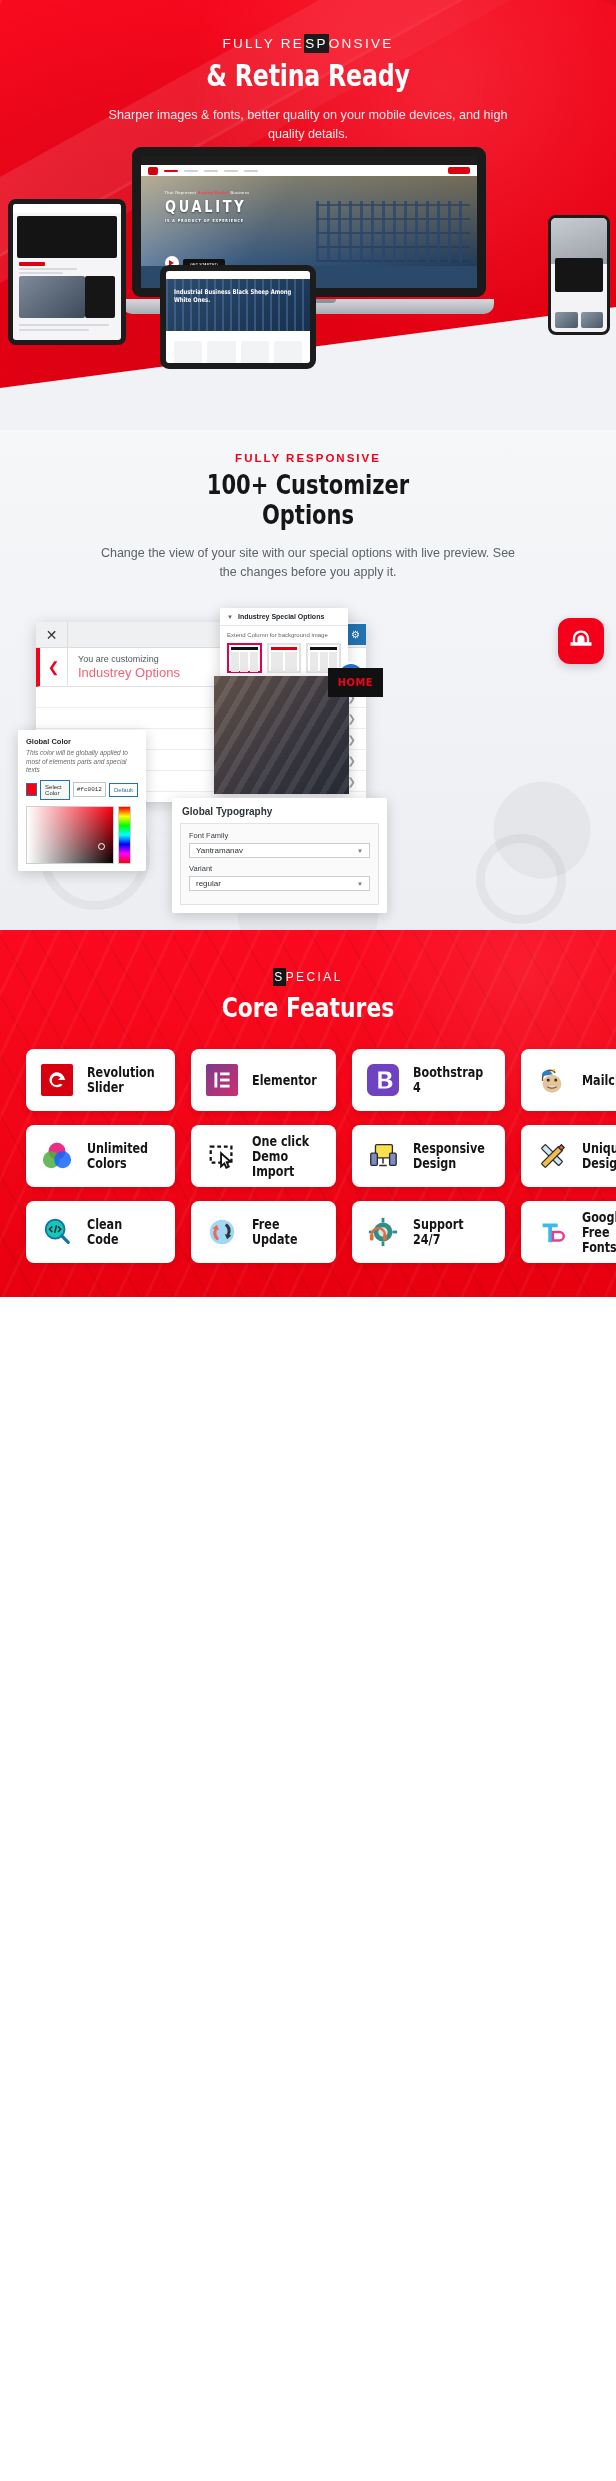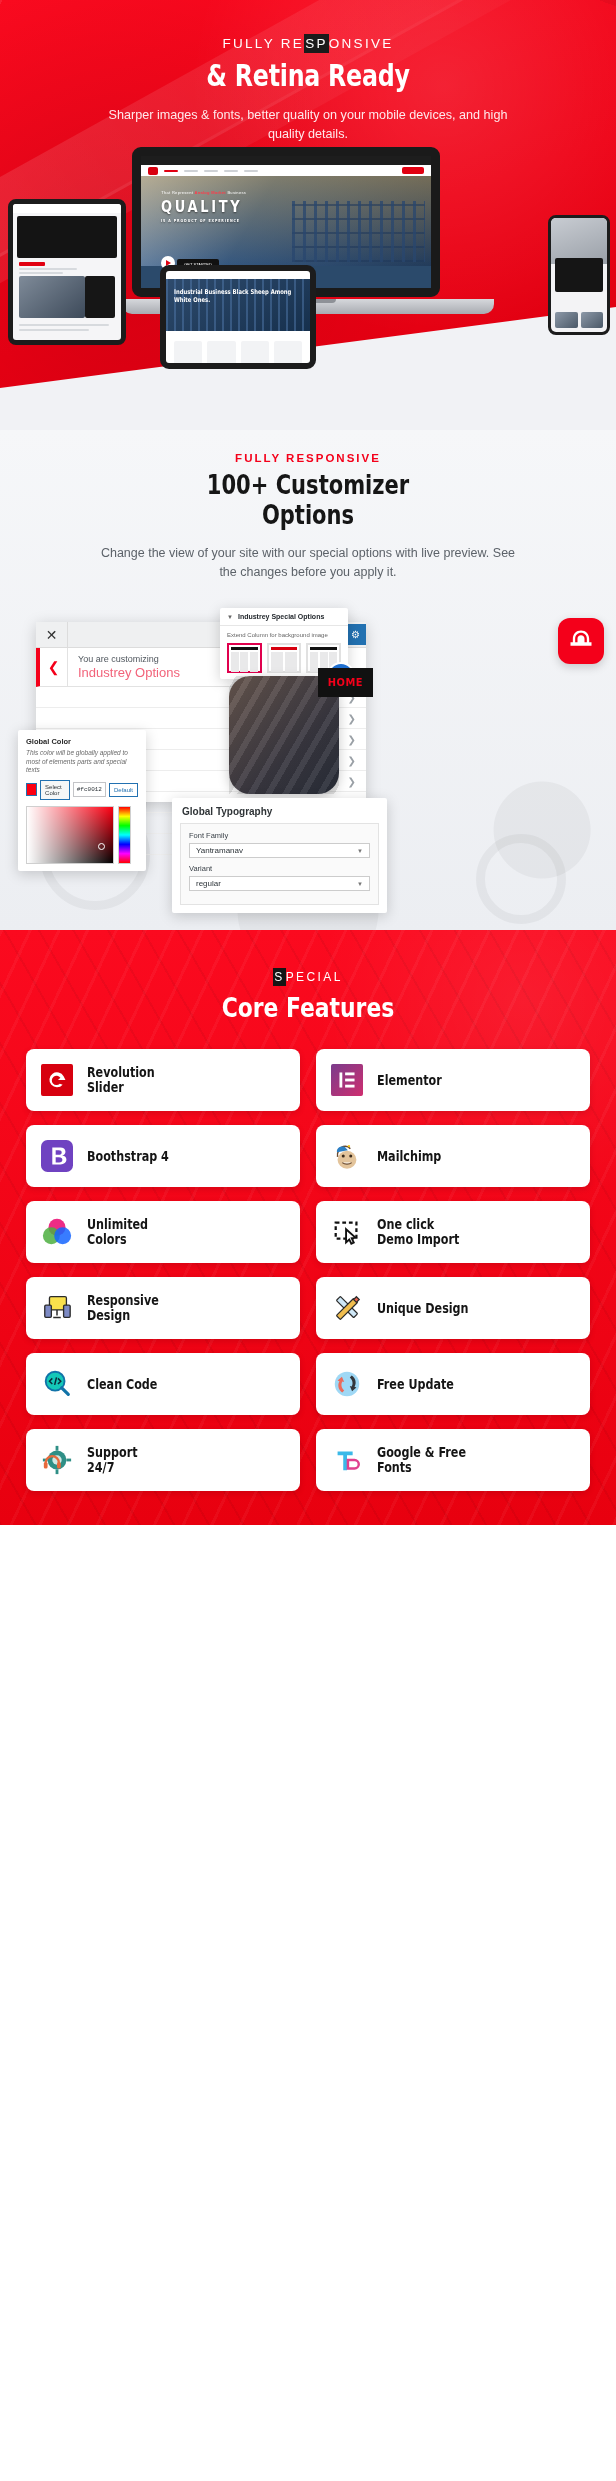--- a/index.html
+++ b/index.html
@@ -68,21 +68,21 @@
     transform:scaleX(.97);
   }
 
   
   .devices { position:relative; z-index:6; height:250px; margin-top:4px; }
   .dev { position:absolute; border-radius:6px; }
   .laptop {
     left:132px; top:0px; width:352px;
   }
   .laptop .screen {
-    width:308px; height:150px; background:#0369a1; border:9px solid #1a1a1a;
+    width:354px; height:150px; background:#0369a1; border:9px solid #1a1a1a;
     border-radius:9px; overflow:hidden; position:relative;
   }
   .laptop .base {
     width:372px; height:15px; margin-left:-10px;
     background:linear-gradient(180deg,#d6d8dc,#a8abb1);
     border-radius:0 0 10px 10px;
   }
   .laptop .base:after{
     content:""; display:block; width:56px; height:4px; margin:2px auto;
     background:#8e9197; border-radius:0 0 4px 4px;
@@ -321,24 +321,23 @@
     width:36px;height:30px;border:2px solid #e1e1e1;background:#fff;padding:2px;
   }
   .iso-t.sel{border-color:#e0004d;}
   .iso-t .bar{height:3px;background:#111;margin-bottom:2px;}
   .iso-t .cols{display:flex;gap:1.5px;height:20px;}
   .iso-t .cols i{flex:1;background:#e9e9ea;display:block;}
   .iso-t.red .bar{background:#d7000f;}
 
   
   .preview{
-    left:229px;top:76px;width:110px;height:118px;
+    left:214px;top:76px;width:135px;height:118px;
     background:linear-gradient(135deg,#6b5a52,#3c3a43 60%,#2a2f3a);
     box-shadow:0 3px 12px rgba(0,0,0,.22);
-    border-radius:21px;
   }
   .preview:after{
     content:"";position:absolute;inset:0;
     background:repeating-linear-gradient(120deg, rgba(255,255,255,.06) 0 6px, rgba(0,0,0,.10) 6px 15px);
   }
   .prev-pill{
     position:absolute;right:-16px;top:-14px;width:28px;height:28px;border-radius:50%;
     background:#1f6fd0;color:#fff;display:flex;align-items:center;justify-content:center;
     font-size:11px;border:2px solid #fff;z-index:4;
   }
@@ -380,21 +379,21 @@
       linear-gradient(180deg,#fb0a1f,#e8000f);
   }
   .ft-head{position:relative;text-align:center;z-index:3;}
   .ft-eyebrow{font-size:12px;letter-spacing:2.4px;color:#fff;}
   .ft-eyebrow .hl{background:#151515;padding:2px 1px;}
   .ft-title{
     font-family:"DejaVu Sans Condensed","Liberation Sans",sans-serif;
     font-size:27px;font-weight:bold;color:#fff;margin-top:8px;transform:scaleX(.9);
   }
   .grid{
-    position:relative;z-index:3;display:grid;grid-template-columns:1fr 1fr;
+    position:relative;z-index:3;display:grid;grid-template-columns:1fr 1fr 1fr 1fr;
     gap:14px 16px;padding:26px 18px 0;
   }
   .card{
     background:#fff;border-radius:8px;height:62px;display:flex;align-items:center;
     gap:13px;padding:0 14px;box-shadow:0 2px 6px rgba(0,0,0,.12);
   }
   .ic{width:34px;height:34px;flex:none;display:flex;align-items:center;justify-content:center;}
   .card .lab{
     font-family:"DejaVu Sans Condensed","Liberation Sans",sans-serif;
     font-weight:bold;font-size:13.5px;line-height:15px;color:#151515;

